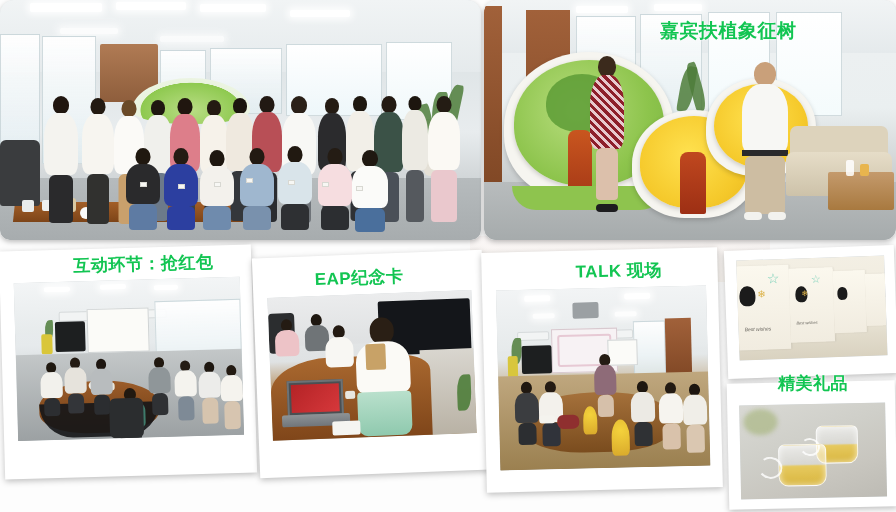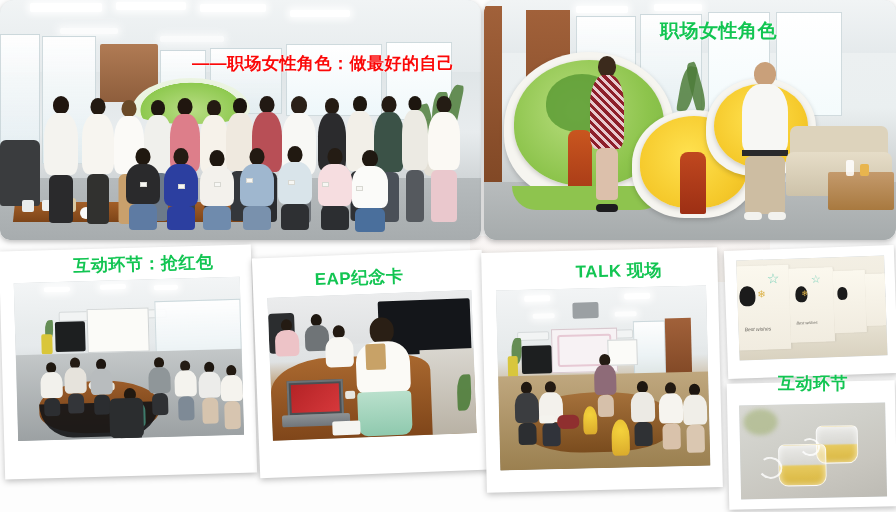--- a/index.html
+++ b/index.html
@@ -287,21 +287,20 @@
         </div>
         <div class="namecard" style="left:322px; top:182px;"></div>
         <div class="person" style="left:352px; top:150px; width:36px; height:78px;">
           <div class="head" style="top:0;  width:16px; height:17px; background:#1f1811;"></div>
           <div class="body" style="top:16px; width:36px; height:42px; background:#fbfbf9;"></div>
           <div class="legs" style="top:58px; width:30px; height:24px; background:#4a6f9c;"></div>
         </div>
         <div class="namecard" style="left:356px; top:186px;"></div>
       </div>
     </div>
-    <div class="caption cap-red" style="left:192px; top:52px; font-size:17px;">——职场女性角色：做最好的自己</div>
   </div>
 
   <div class="card" id="p2">
     <div class="photo">
       <div class="photo-inner tree-room">
         <div class="ceiling" style="height:22%;"></div>
         <div class="ceil-light" style="left:92px;  top:6px;  width:52px; height:7px;"></div>
         <div class="ceil-light" style="left:170px; top:4px;  width:48px; height:7px;"></div>
         <div class="door-wood" style="left:0px;  top:6px;  width:18px; height:200px;"></div>
         <div class="door-wood" style="left:42px; top:10px; width:44px; height:190px;"></div>
@@ -344,21 +343,21 @@
           <div style="position:absolute; right:2px; bottom:0; width:18px; height:8px; background:#f2f2ee; border-radius:4px;"></div>
         </div>
 
         <div class="sofa-back" style="left:306px; top:126px; width:98px; height:30px;"></div>
         <div class="sofa" style="left:302px; top:152px; width:106px; height:44px;"></div>
         <div class="low-table" style="left:344px; top:172px; width:66px; height:38px;"></div>
         <div style="position:absolute; left:362px; top:160px; width:8px; height:16px; background:rgba(255,255,255,.85); border-radius:2px;"></div>
         <div style="position:absolute; left:376px; top:164px; width:9px; height:12px; background:#e8b54e; border-radius:2px;"></div>
       </div>
     </div>
-    <div class="caption cap-green" style="left:176px; top:18px; font-size:19px;">职场女性角色</div>
+    <div class="caption cap-green" style="left:176px; top:18px; font-size:19px;">嘉宾扶植象征树</div>
   </div>
 
   <div class="tiltcard" id="p3">
     <div class="photo">
       <div class="photo-inner meet">
         <div class="ceiling" style="height:32%; background:linear-gradient(180deg,#f3f5f6,#e7ebec);"></div>
         <div class="ceil-light" style="left:30px;  top:5px;  width:26px; height:5px;"></div>
         <div class="ceil-light" style="left:86px;  top:4px;  width:26px; height:5px;"></div>
         <div class="ceil-light" style="left:140px; top:6px;  width:24px; height:5px;"></div>
         <div class="ac" style="left:44px; top:30px; width:36px; height:10px;"></div>
@@ -550,15 +549,15 @@
       <div class="photo-inner cups-scene">
         <div style="position:absolute; left:4px; top:4px; width:34px; height:26px; background:#9fb06f; border-radius:50%; opacity:.55; filter:blur(2px);"></div>
         <div class="cup" style="left:76px; top:22px; width:42px; height:38px;"></div>
         <div class="cup-handle" style="left:60px; top:34px; width:20px; height:18px; transform:rotate(10deg);"></div>
         <div class="cup" style="left:38px; top:40px; width:48px; height:42px;"></div>
         <div class="cup-handle" style="left:18px; top:52px; width:24px; height:22px; transform:rotate(10deg);"></div>
       </div>
     </div>
   </div>
 
-  <div class="caption cap-green" style="left:778px; top:372px; font-size:17px; z-index:60;">互动环节</div>
+  <div class="caption cap-green" style="left:778px; top:372px; font-size:17px; z-index:60;">精美礼品</div>
 
 </div>
 
 </body></html>

